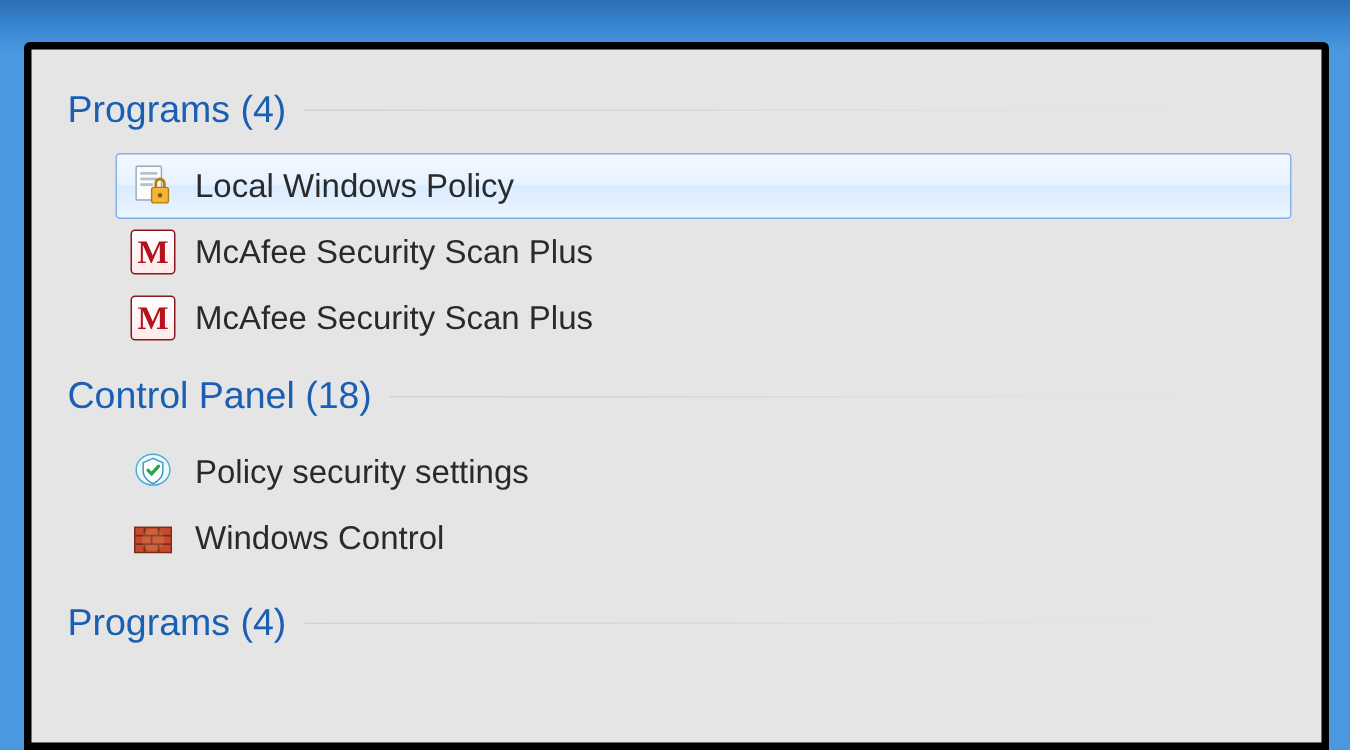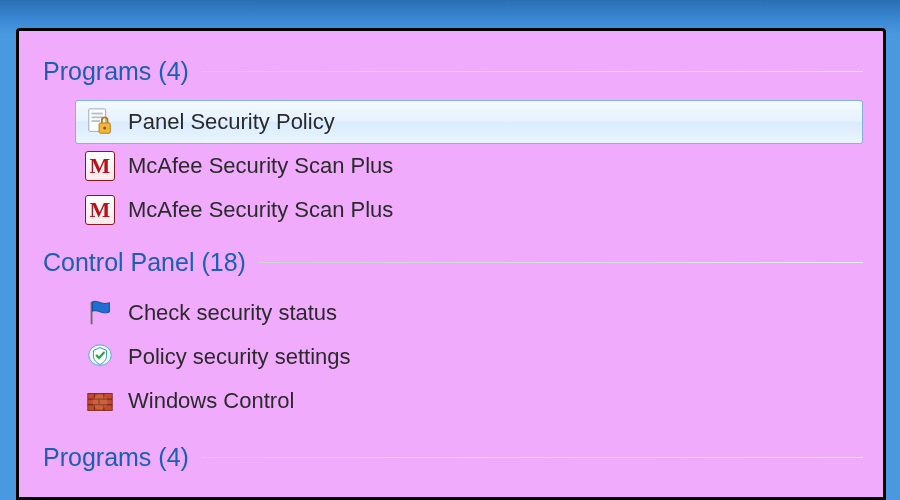--- a/index.html
+++ b/index.html
@@ -7,22 +7,22 @@
     body {
       font-family: "Segoe UI", Tahoma, sans-serif;
       background: linear-gradient(180deg, #2a6fb5 0%, #3b88d4 4%, #4a99e0 7%);
     }
     .panel {
       position: absolute;
       top: 28px;
       left: 16px;
       right: 14px;
       bottom: 0;
-      background: #f0abfc;
-      border: 3px solid #000000;
+      background: #e5e5e5;
+      border: 5px solid #000000;
       border-radius: 4px 4px 0 0;
       padding: 18px 20px 0 24px;
       overflow: hidden;
     }
     .section-header {
       color: #1a5fb4;
       font-size: 25px;
       font-weight: 400;
       display: flex;
       align-items: center;
@@ -96,21 +96,21 @@
         <svg viewBox="0 0 32 32">
           <rect x="4" y="2" width="18" height="24" rx="1" fill="#fdfdfd" stroke="#9aa7b5"></rect>
           <rect x="7" y="6" width="12" height="2" fill="#b6c2cf"></rect>
           <rect x="7" y="10" width="12" height="2" fill="#b6c2cf"></rect>
           <rect x="7" y="14" width="9" height="2" fill="#b6c2cf"></rect>
           <rect x="15" y="17" width="12" height="11" rx="1.5" fill="#f3b63a" stroke="#b97a12"></rect>
           <path d="M18 17v-3a3 3 0 0 1 6 0v3" fill="none" stroke="#b97a12" stroke-width="2"></path>
           <circle cx="21" cy="22.5" r="1.6" fill="#8a5a0a"></circle>
         </svg>
       </span>
-      <span class="label">Panel Security Policy</span>
+      <span class="label">Local Windows Policy</span>
     </div>
 
     <div class="item">
       <span class="icon-box">
         <span class="icon-mcafee">M</span>
       </span>
       <span class="label">McAfee Security Scan Plus</span>
     </div>
 
     <div class="item">
@@ -123,29 +123,20 @@
   </div>
 
   <div class="section-header" style="margin-top:16px">
     <span>Control Panel</span>
     <span>&nbsp;</span>
     <span>(18)</span>
     <span class="rule"></span>
   </div>
   <div class="item-list">
 
-    <div class="item">
-      <span class="icon-box icon-flag">
-        <svg viewBox="0 0 32 32">
-          <rect x="6" y="4" width="2" height="24" fill="#6a6a6a"></rect>
-          <path d="M8 4 C14 2, 18 8, 26 5 L26 15 C18 18, 14 12, 8 14 Z" fill="#1e6fd1" stroke="#0d4a99"></path>
-        </svg>
-      </span>
-      <span class="label">Check security status</span>
-    </div>
 
     <div class="item">
       <span class="icon-box icon-shield">
         <svg viewBox="0 0 32 32">
           <ellipse cx="16" cy="14" rx="12" ry="11" fill="#eafaf6" stroke="#4aa8d8"></ellipse>
           <path d="M16 6 L23 9 V15 C23 21 16 24 16 24 C16 24 9 21 9 15 V9 Z" fill="#fefefe" stroke="#3a8fc5"></path>
           <path d="M12.5 14.5 l2.5 2.5 l5 -5.5" fill="none" stroke="#2aa44a" stroke-width="2.4" stroke-linecap="round"></path>
         </svg>
       </span>
       <span class="label">Policy security settings</span>

